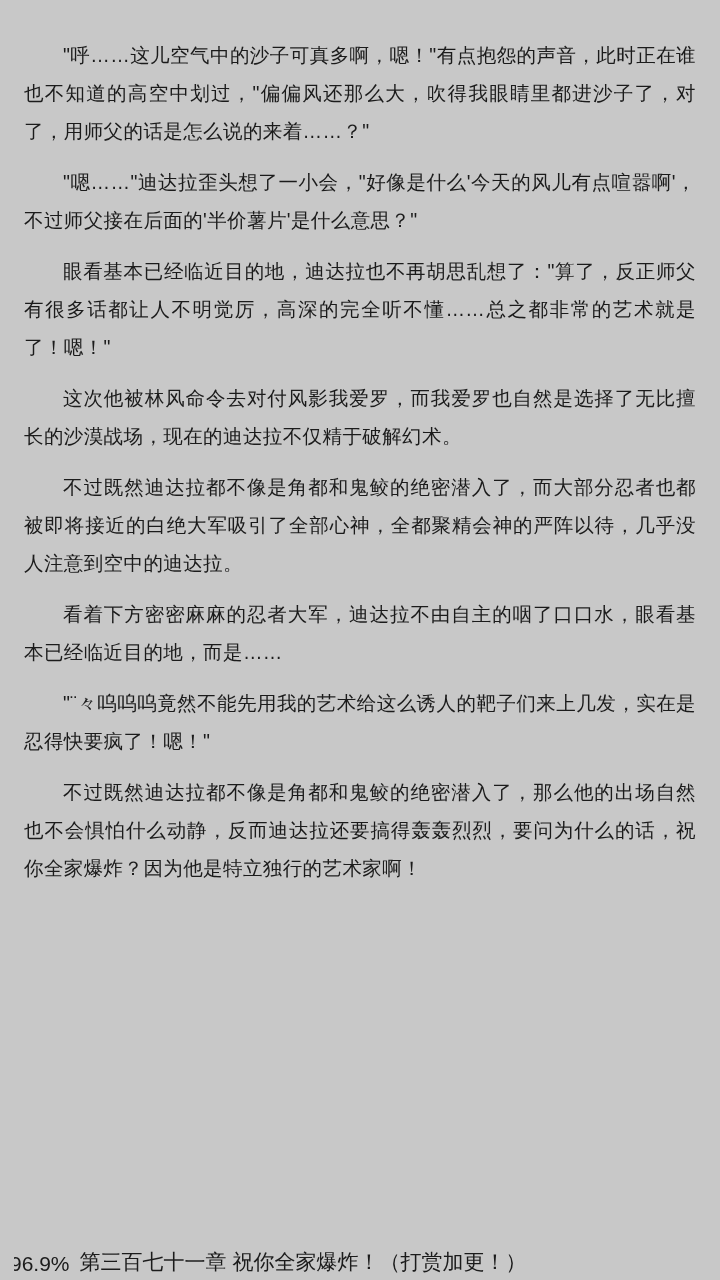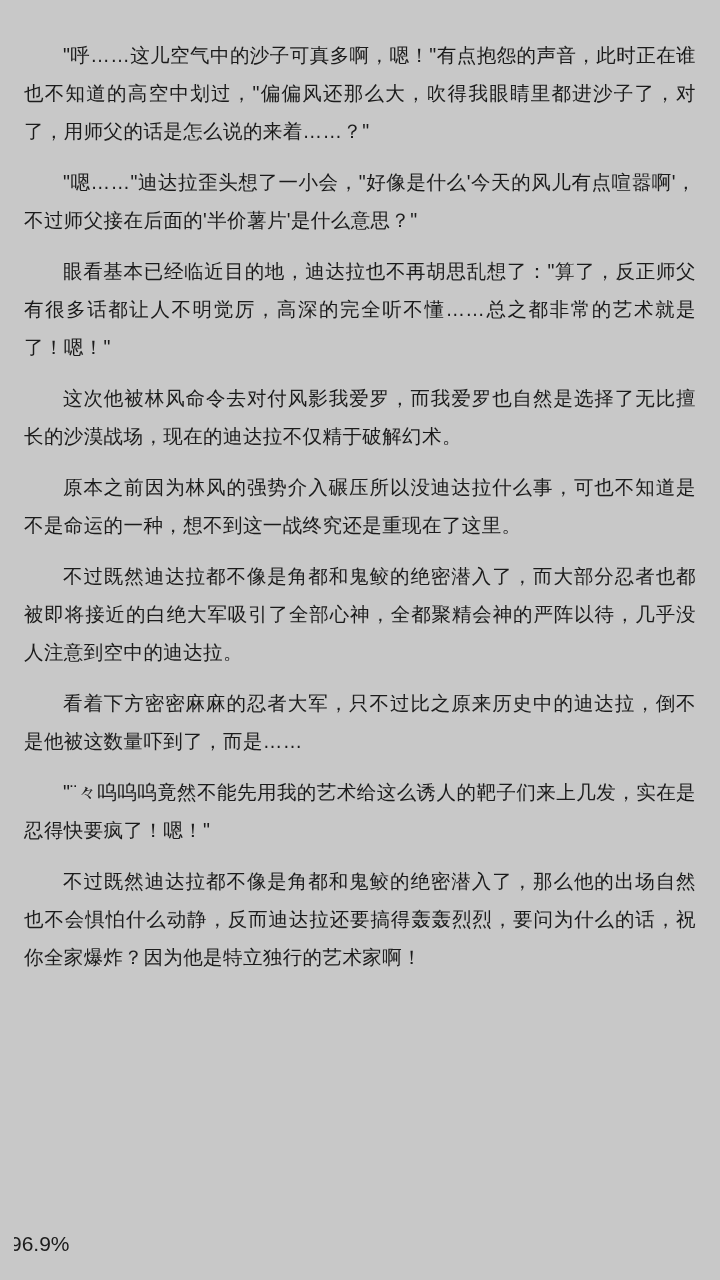--- a/index.html
+++ b/index.html
@@ -43,21 +43,21 @@
     text-indent: 2em;
     margin: 0 0 13px 0;
     letter-spacing: 0.4px;
     text-align: justify;
     word-break: break-all;
   }
   .statusbar {
     flex: 0 0 auto;
     height: 48px;
     display: flex;
-    align-items: flex-start;
+    align-items: flex-end;
     padding: 0 17px 4px 10px;
     box-sizing: border-box;
     color: #1b1b1b;
     font-size: 21px;
     white-space: nowrap;
     overflow: hidden;
   }
   .status-progress {
     margin-right: 10px;
   }
@@ -70,24 +70,24 @@
 <body>
 
 <div class="reader">
   <div class="page-edge-left"></div>
 
   <div class="content">
     <p class="para">"呼……这儿空气中的沙子可真多啊，嗯！"有点抱怨的声音，此时正在谁也不知道的高空中划过，"偏偏风还那么大，吹得我眼睛里都进沙子了，对了，用师父的话是怎么说的来着……？"</p>
     <p class="para">"嗯……"迪达拉歪头想了一小会，"好像是什么'今天的风儿有点喧嚣啊'，不过师父接在后面的'半价薯片'是什么意思？"</p>
     <p class="para">眼看基本已经临近目的地，迪达拉也不再胡思乱想了："算了，反正师父有很多话都让人不明觉厉，高深的完全听不懂……总之都非常的艺术就是了！嗯！"</p>
     <p class="para">这次他被林风命令去对付风影我爱罗，而我爱罗也自然是选择了无比擅长的沙漠战场，现在的迪达拉不仅精于破解幻术。</p>
-    <p class="para">原本之前因为林风的强势介入碾压所以没迪达拉什么事，可也不知道是不是命运的一种，想不到这一战终究还是重现在了这里。</p>
     <p class="para">不过既然迪达拉都不像是角都和鬼鲛的绝密潜入了，而大部分忍者也都被即将接近的白绝大军吸引了全部心神，全都聚精会神的严阵以待，几乎没人注意到空中的迪达拉。</p>
-    <p class="para">看着下方密密麻麻的忍者大军，只不过比之原来历史中的迪达拉，倒不是他被这数量吓到了，而是……</p>
+    <p class="para">看着下方密密麻麻的忍者大军，迪达拉不由自主的咽了口口水，眼看基本已经临近目的地，而是……</p>
     <p class="para">"¨々呜呜呜竟然不能先用我的艺术给这么诱人的靶子们来上几发，实在是忍得快要疯了！嗯！"</p>
     <p class="para">不过既然迪达拉都不像是角都和鬼鲛的绝密潜入了，那么他的出场自然也不会惧怕什么动静，反而迪达拉还要搞得轰轰烈烈，要问为什么的话，祝你全家爆炸？因为他是特立独行的艺术家啊！</p>
 
   </div>
 
   <div class="statusbar">
     <span class="status-progress">96.9%</span>
+    <span class="status-chapter">第三百七十一章 祝你全家爆炸！（打赏加更！）</span>
   </div>
 </div>
 
 </body></html>

